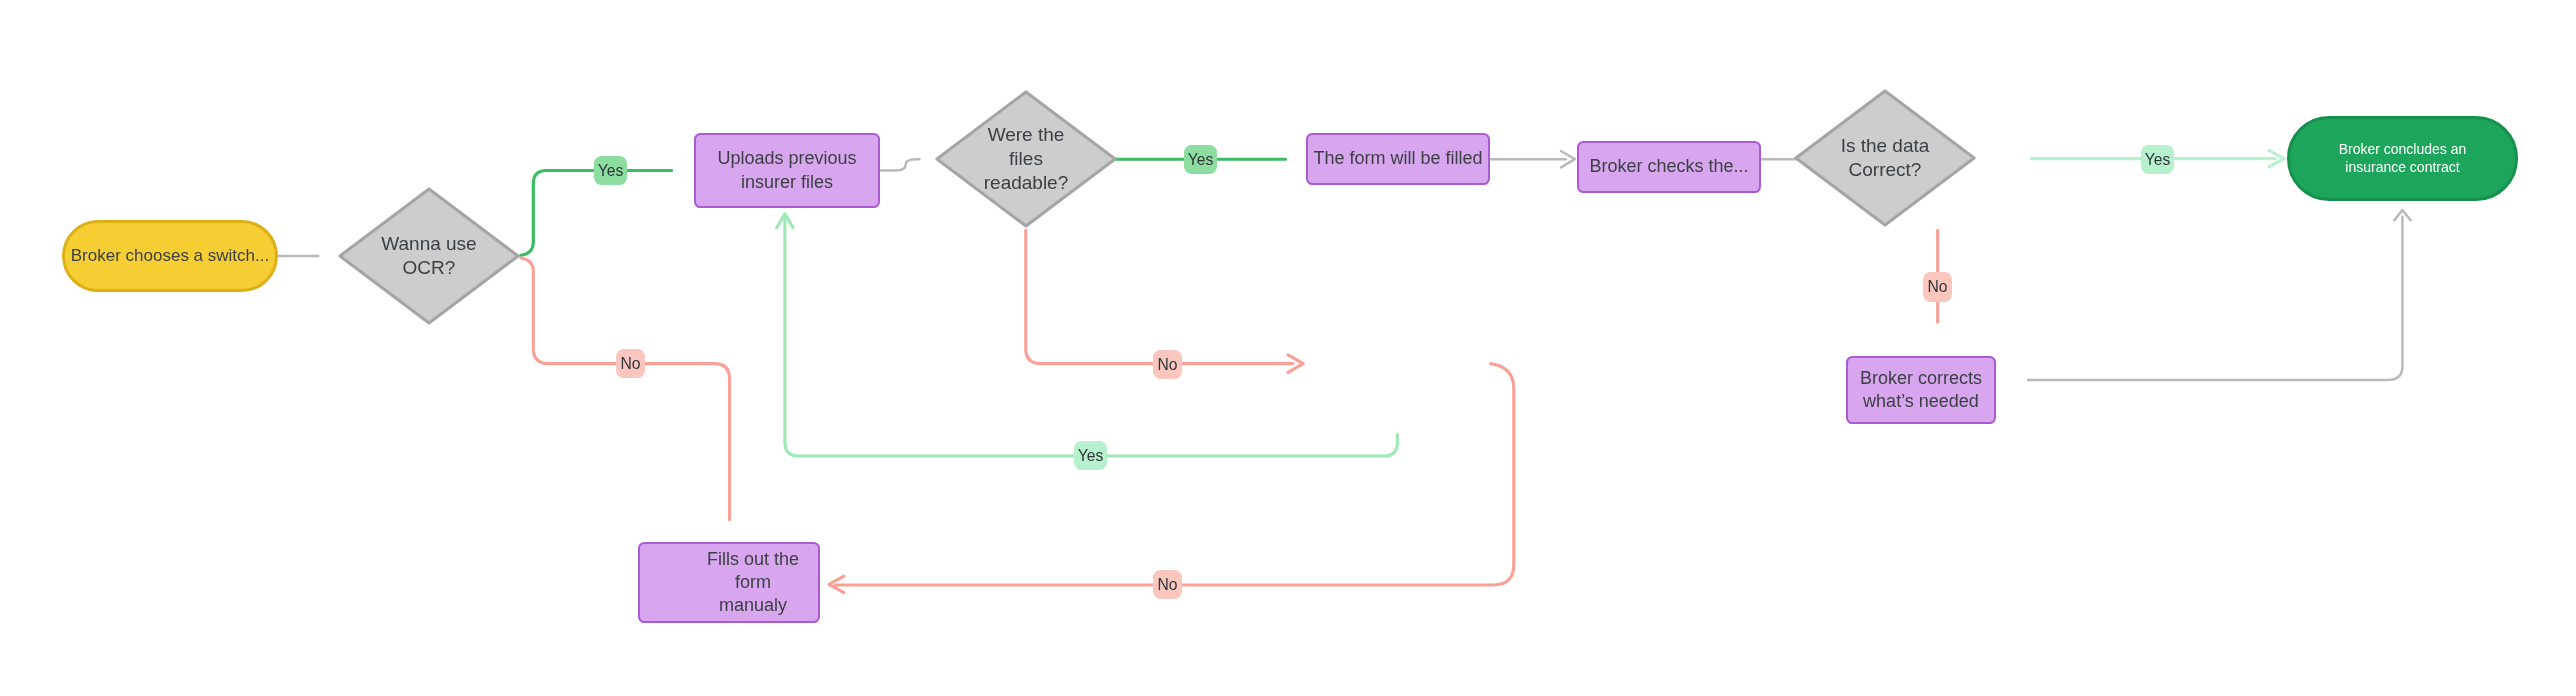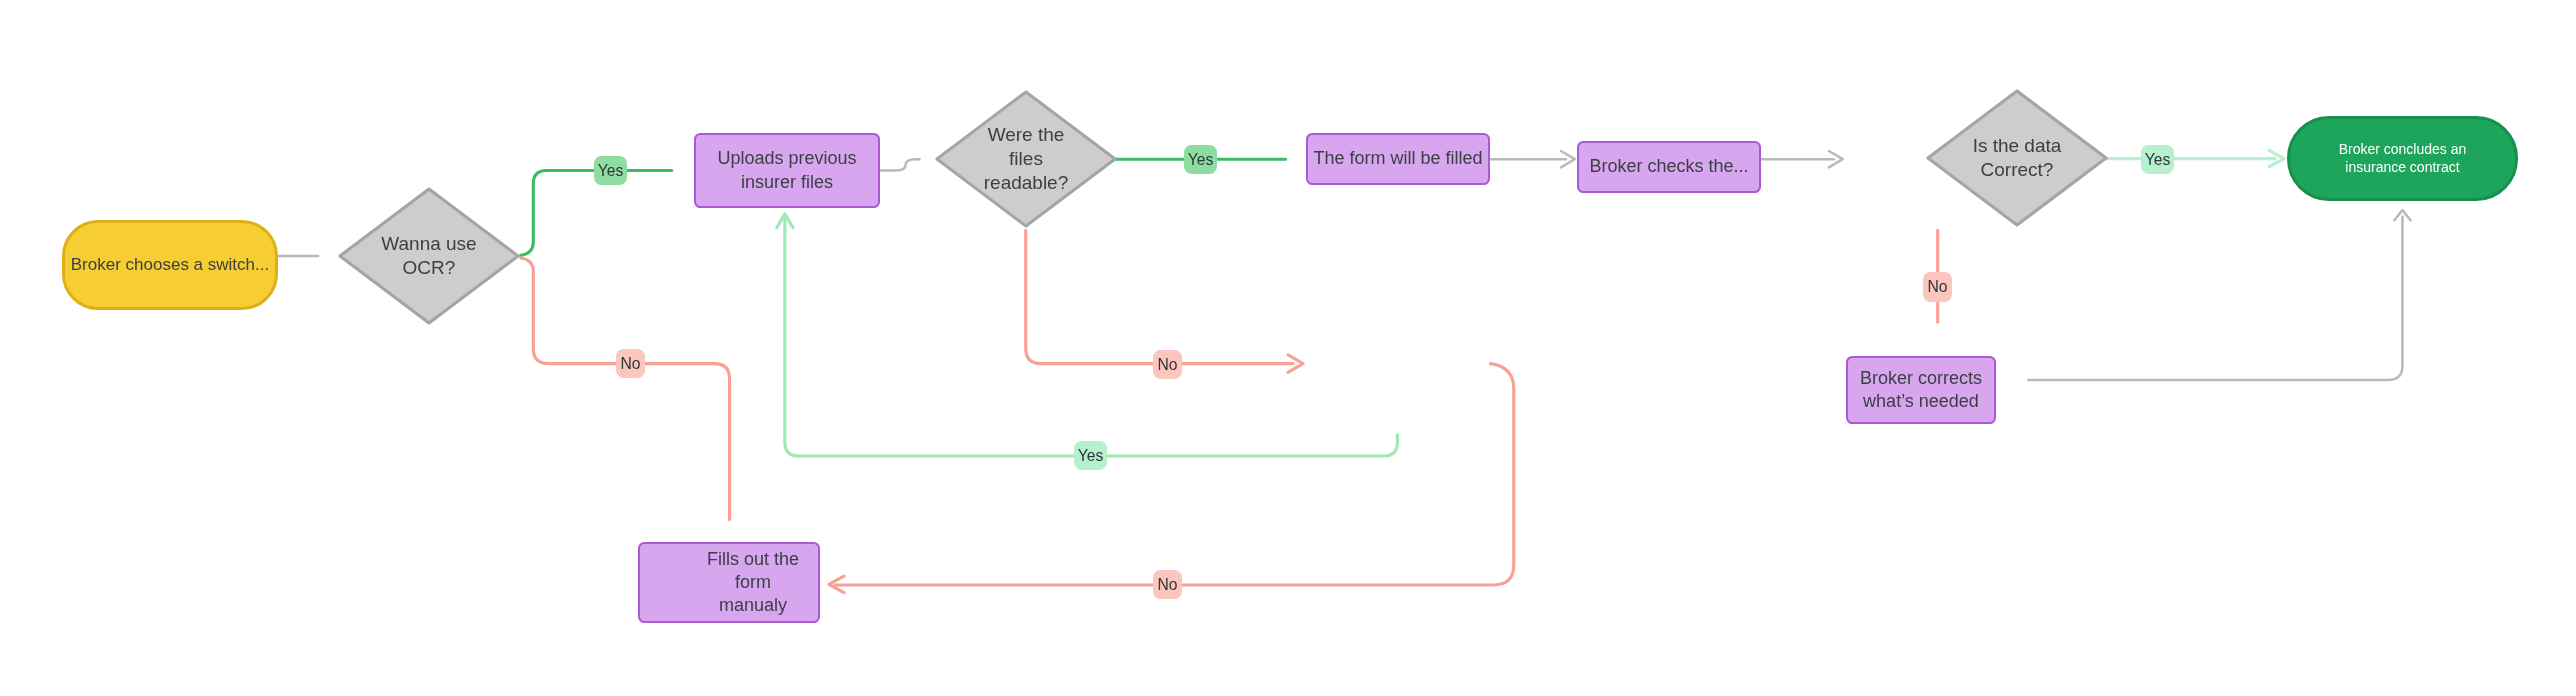--- a/index.html
+++ b/index.html
@@ -108,21 +108,21 @@
       <path class="e-feed" d="M 2222 691 V 703 Q 2222 725 2200 725 H 1270 Q 1248 725 1248 703 V 348"></path>
       <path class="e-feed" d="M 1235 362 L 1248 340 L 1261 362"></path>
     </g>
 
     <g>
       <path class="e-salmon" d="M 2370 578 Q 2407 583 2407 618 V 898 Q 2407 930 2375 930 H 1328"></path>
       <path class="e-salmon" d="M 1342 916 L 1318 929 L 1342 942"></path>
     </g>
   </svg>
 
-  <div class="node pill-start" style="left:62px;top:220px;width:216px;height:90px;">
+  <div class="node pill-start" style="left:62px;top:220px;width:216px;height:72px;">
     <div class="label">Broker chooses a switch...</div>
   </div>
 
   <div class="node diamond" style="left:338px;top:187px;width:182px;height:138px;">
     <svg viewBox="0 0 290 220">
       <polygon points="145,3 287,110 145,217 3,110"></polygon>
     </svg>
     <div class="label">Wanna use
 OCR?</div>
   </div>
@@ -142,21 +142,21 @@
   </div>
 
   <div class="node rect" style="left:1306px;top:133px;width:184px;height:52px;">
     <div class="label">The form will be filled</div>
   </div>
 
   <div class="node rect" style="left:1577px;top:133px;width:184px;height:52px;margin-top:8px;">
     <div class="label">Broker checks the...</div>
   </div>
 
-  <div class="node diamond" style="left:1926px;top:89px;width:182px;height:138px;">
+  <div class="node diamond" style="left:1794px;top:89px;width:182px;height:138px;">
     <svg viewBox="0 0 290 220">
       <polygon points="145,3 287,110 145,217 3,110"></polygon>
     </svg>
     <div class="label">Is the data
 Correct?</div>
   </div>
 
   <div class="node pill-end" style="left:2287px;top:116px;width:231px;height:85px;">
     <div class="label">Broker concludes an
 insurance contract</div>

